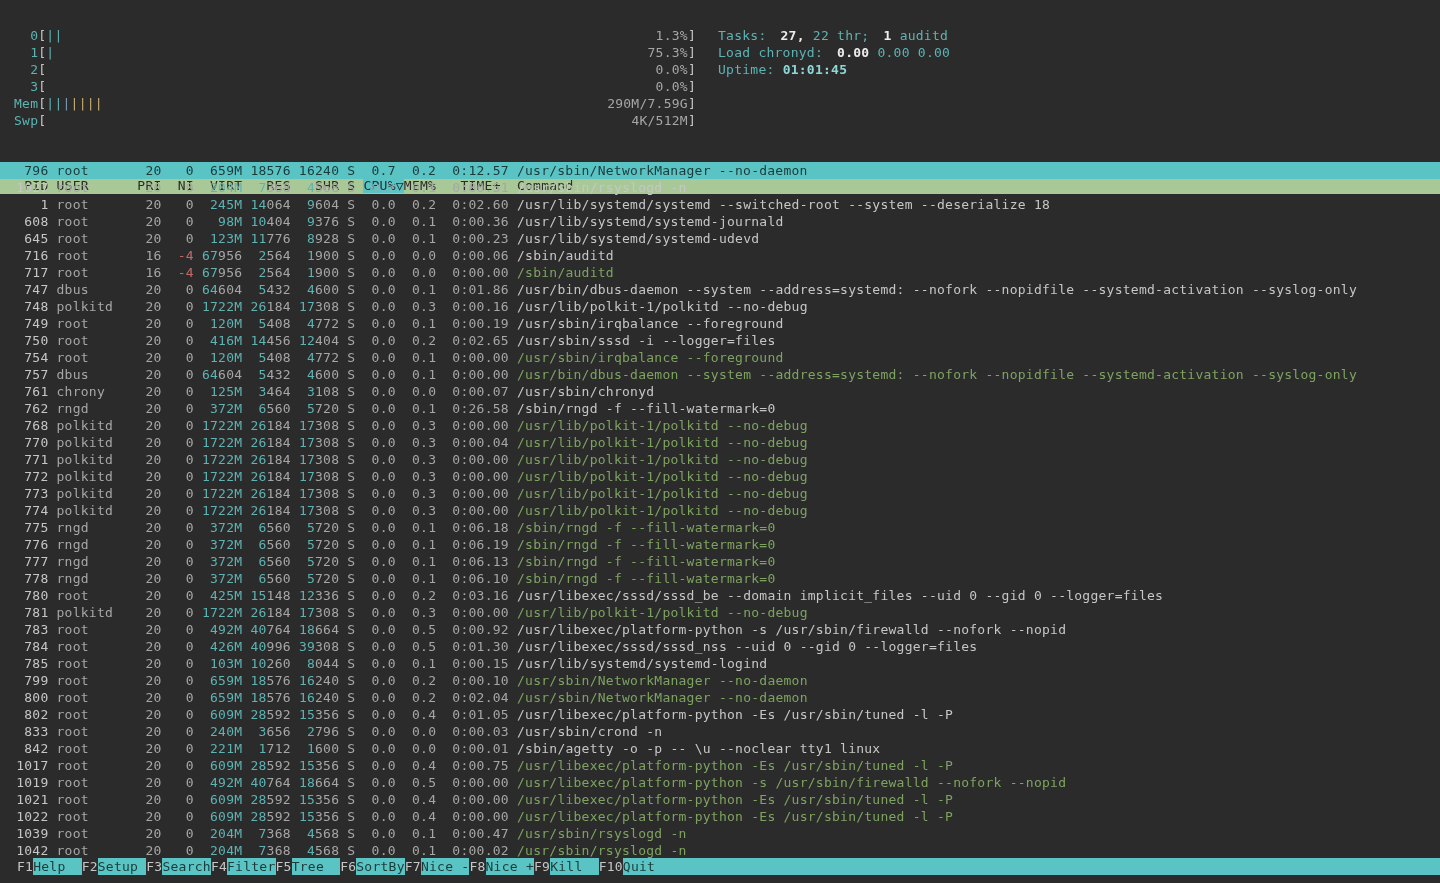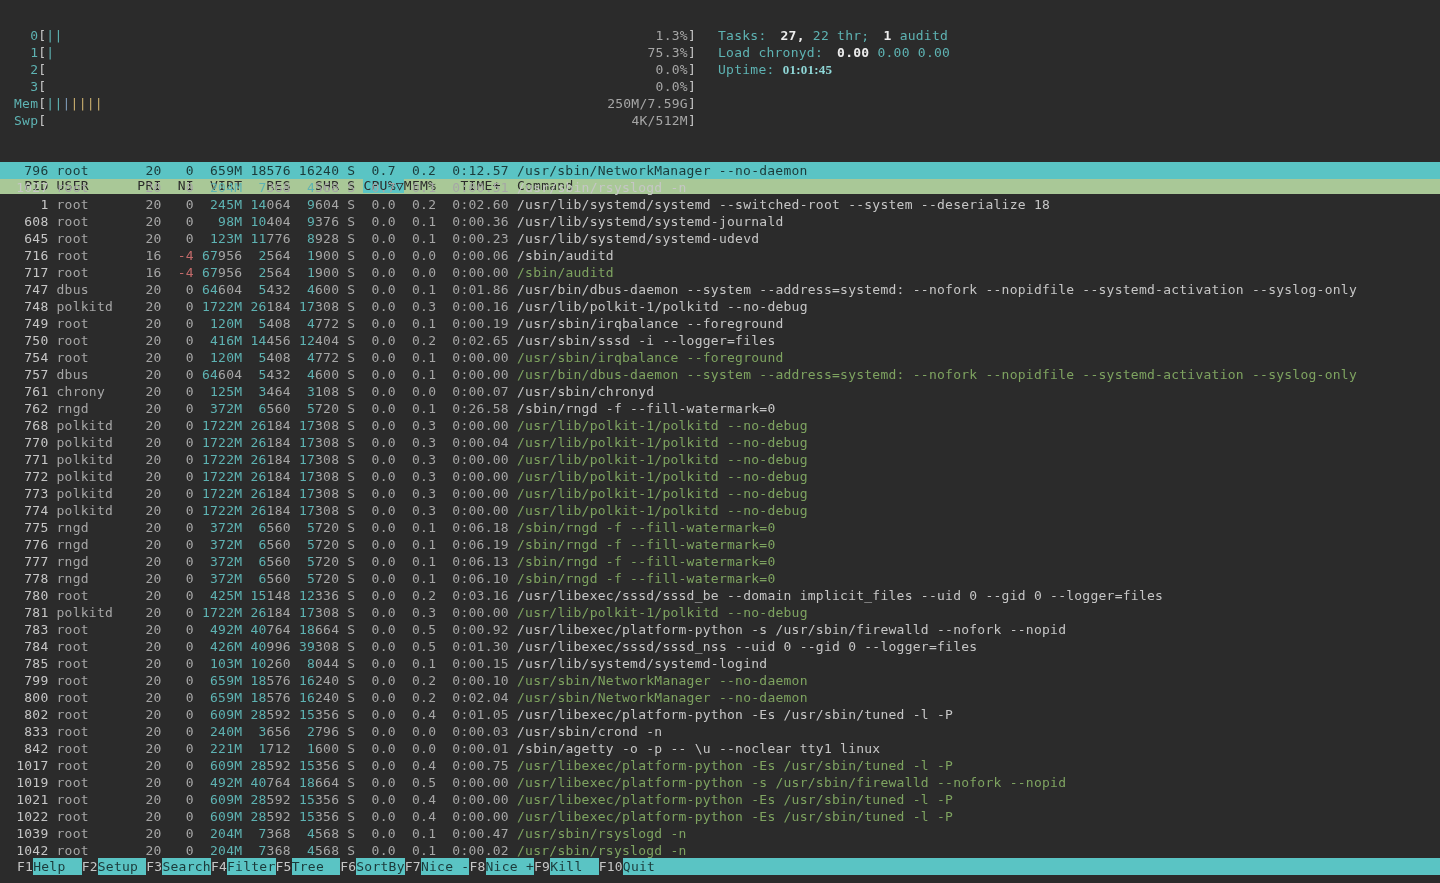--- a/index.html
+++ b/index.html
@@ -12,21 +12,21 @@
     position:relative;width:1440px;height:883px;background:var(--bg);overflow:hidden;
     font-family:"DejaVu Sans Mono","Liberation Mono",monospace;
     font-size:13px;letter-spacing:0.25px;line-height:17px;cursor:default;
   }
   .line{white-space:pre;height:17px;}
   .meter{display:flex;}
   .meter .space{flex:1;}
   .fg{color:var(--fg);}
   .dim{color:var(--dim);}
   .teal{color:var(--teal);}
-  .tealb{color:var(--tealb);font-weight:bold;font-family:Liberation Serif, serif;}
+  .tealb{color:var(--tealb);font-weight:bold;}
   .white{color:var(--white);font-weight:bold;margin-left:6px;}
   .green{color:var(--green);}
   .yellow{color:var(--yellow);}
   .blue{color:var(--blue);}
   .red{color:var(--red);}
   .cmd{color:var(--fg);}
   .hdr-row{background:var(--hdrbg);color:var(--hdrfg);width:1440px;margin-top:32px;}
   .sortcol{background:var(--selbg);}
   .prow{white-space:pre;height:17px;width:1440px;color:var(--fg);}
   .prow.sel{background:var(--selbg);color:var(--selfg);}
@@ -41,21 +41,21 @@
 </style>
 </head>
 <body>
 
 <div class="screen">
   <div id="meters">
       <div class="line meter"><span class="teal">  0</span><span class="fg">[</span><span><span class="teal">|</span><span class="teal">|</span></span><span class="space"></span><span class="dim">1.3%</span><span class="fg">]</span></div>
       <div class="line meter"><span class="teal">  1</span><span class="fg">[</span><span><span class="teal">|</span></span><span class="space"></span><span class="dim">75.3%</span><span class="fg">]</span></div>
       <div class="line meter"><span class="teal">  2</span><span class="fg">[</span><span></span><span class="space"></span><span class="dim">0.0%</span><span class="fg">]</span></div>
       <div class="line meter"><span class="teal">  3</span><span class="fg">[</span><span></span><span class="space"></span><span class="dim">0.0%</span><span class="fg">]</span></div>
-      <div class="line meter"><span class="teal">Mem</span><span class="fg">[</span><span><span class="teal">|</span><span class="teal">|</span><span class="blue">|</span><span class="yellow">|</span><span class="yellow">|</span><span class="yellow">|</span><span class="yellow">|</span></span><span class="space"></span><span class="dim">250M/7.59G</span><span class="fg">]</span></div>
+      <div class="line meter"><span class="teal">Mem</span><span class="fg">[</span><span><span class="teal">|</span><span class="teal">|</span><span class="blue">|</span><span class="yellow">|</span><span class="yellow">|</span><span class="yellow">|</span><span class="yellow">|</span></span><span class="space"></span><span class="dim">290M/7.59G</span><span class="fg">]</span></div>
       <div class="line meter"><span class="teal">Swp</span><span class="fg">[</span><span></span><span class="space"></span><span class="dim">4K/512M</span><span class="fg">]</span></div>
     </div>
   <div id="info">
       <div class="line"><span class="teal">Tasks: </span><span class="white">27,</span><span class="teal"> 22 thr; </span><span class="white">1</span><span class="teal"> auditd</span></div>
       <div class="line"><span class="teal">Load chronyd: </span><span class="white">0.00 </span><span class="teal">0.00 0.00</span></div>
       <div class="line"><span class="teal">Uptime: </span><span class="tealb">01:01:45</span></div>
     </div>
   <div id="table-header">
       <div class="line hdr-row"><span>   PID USER      PRI  NI  VIRT   RES   SHR S </span><span class="sortcol">CPU%▽</span><span>MEM%   TIME+  Command</span></div>
     </div>

